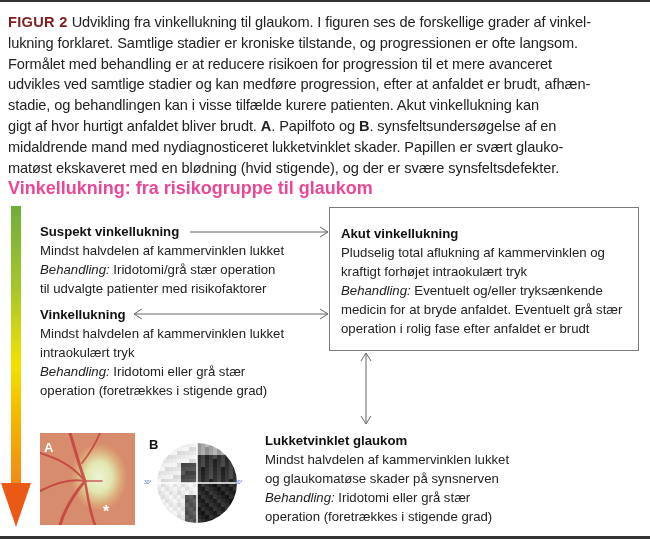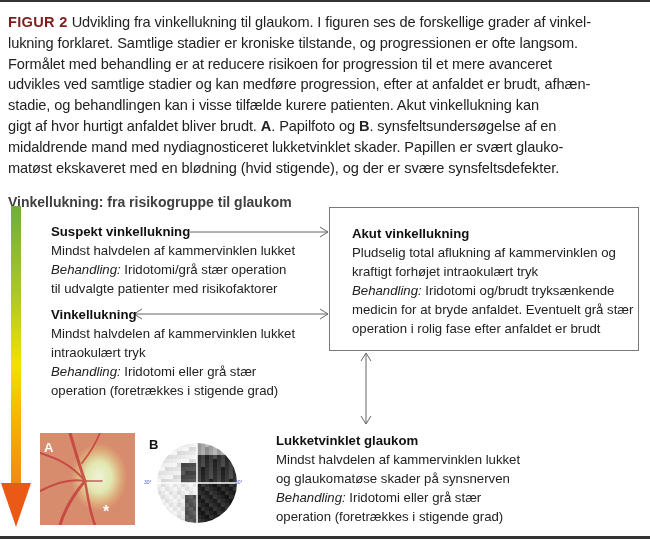--- a/index.html
+++ b/index.html
@@ -3,22 +3,22 @@
 <meta charset="utf-8">
 <style>
   html, body { margin:0; padding:0; background:#fff; }
   body { width:650px; height:539px; position:relative; overflow:hidden;
          font-family:"Liberation Sans", sans-serif; color:#1a1a1a; }
   .topline { position:absolute; left:0; top:0; width:650px; height:2px; background:#333; }
   .botline { position:absolute; left:0; top:536px; width:650px; height:3px; background:#333; }
   .caption { position:absolute; left:8px; top:12px; width:640px; font-size:14.6px; line-height:20.8px; color:#222; letter-spacing:-0.1px; }
   .caption .fig { color:#7f1d1d; font-weight:bold; letter-spacing:0.3px; }
   .caption b { font-weight:bold; }
-  .subtitle { position:absolute; left:8px; top:194px; font-size:14px; font-weight:bold; color:#404040; }
-  .stage { position:absolute; font-size:13.2px; line-height:19px; color:#222;margin-left:11px; }
+  .subtitle { position:absolute; left:8px; top:178px; font-size:18px; font-weight:bold; color:#ec4899; }
+  .stage { position:absolute; font-size:13.2px; line-height:19px; color:#222; }
   .stage .t { font-weight:bold; color:#111; }
   .stage i { font-style:italic; }
   .box { position:absolute; left:329px; top:207px; width:310px; height:144px; border:1px solid #7a7a7a; box-sizing:border-box; }
   .gradbar { position:absolute; left:11px; top:206px; width:10px; height:278px;
              background:linear-gradient(to bottom,#6fae3a 0%,#a8c62a 30%,#f2e100 57%,#f6b800 75%,#f08a16 100%); }
   .arrowhead { position:absolute; left:1px; top:483px; width:0; height:0;
                border-left:15px solid transparent; border-right:15px solid transparent;
                border-top:44px solid #ea5a16; }
   svg.lines { position:absolute; left:0; top:0; }
   .img { position:absolute; }
@@ -75,21 +75,21 @@
   <div>intraokulært tryk</div>
   <div><i>Behandling:</i><span> Iridotomi eller grå stær</span></div>
   <div>operation (foretrækkes i stigende grad)</div>
 </div>
 
 <div class="box"></div>
 <div class="stage" style="left:341px; top:224px;">
   <div class="t">Akut vinkellukning</div>
   <div>Pludselig total aflukning af kammervinklen og</div>
   <div>kraftigt forhøjet intraokulært tryk</div>
-  <div><i>Behandling:</i><span> Iridotomi og/brudt tryksænkende</span></div>
+  <div><i>Behandling:</i><span> Eventuelt og/eller tryksænkende</span></div>
   <div>medicin for at bryde anfaldet. Eventuelt grå stær</div>
   <div>operation i rolig fase efter anfaldet er brudt</div>
 </div>
 
 <div class="stage" style="left:265px; top:431px;">
   <div class="t">Lukketvinklet glaukom</div>
   <div>Mindst halvdelen af kammervinklen lukket</div>
   <div>og glaukomatøse skader på synsnerven</div>
   <div><i>Behandling:</i><span> Iridotomi eller grå stær</span></div>
   <div>operation (foretrækkes i stigende grad)</div>

